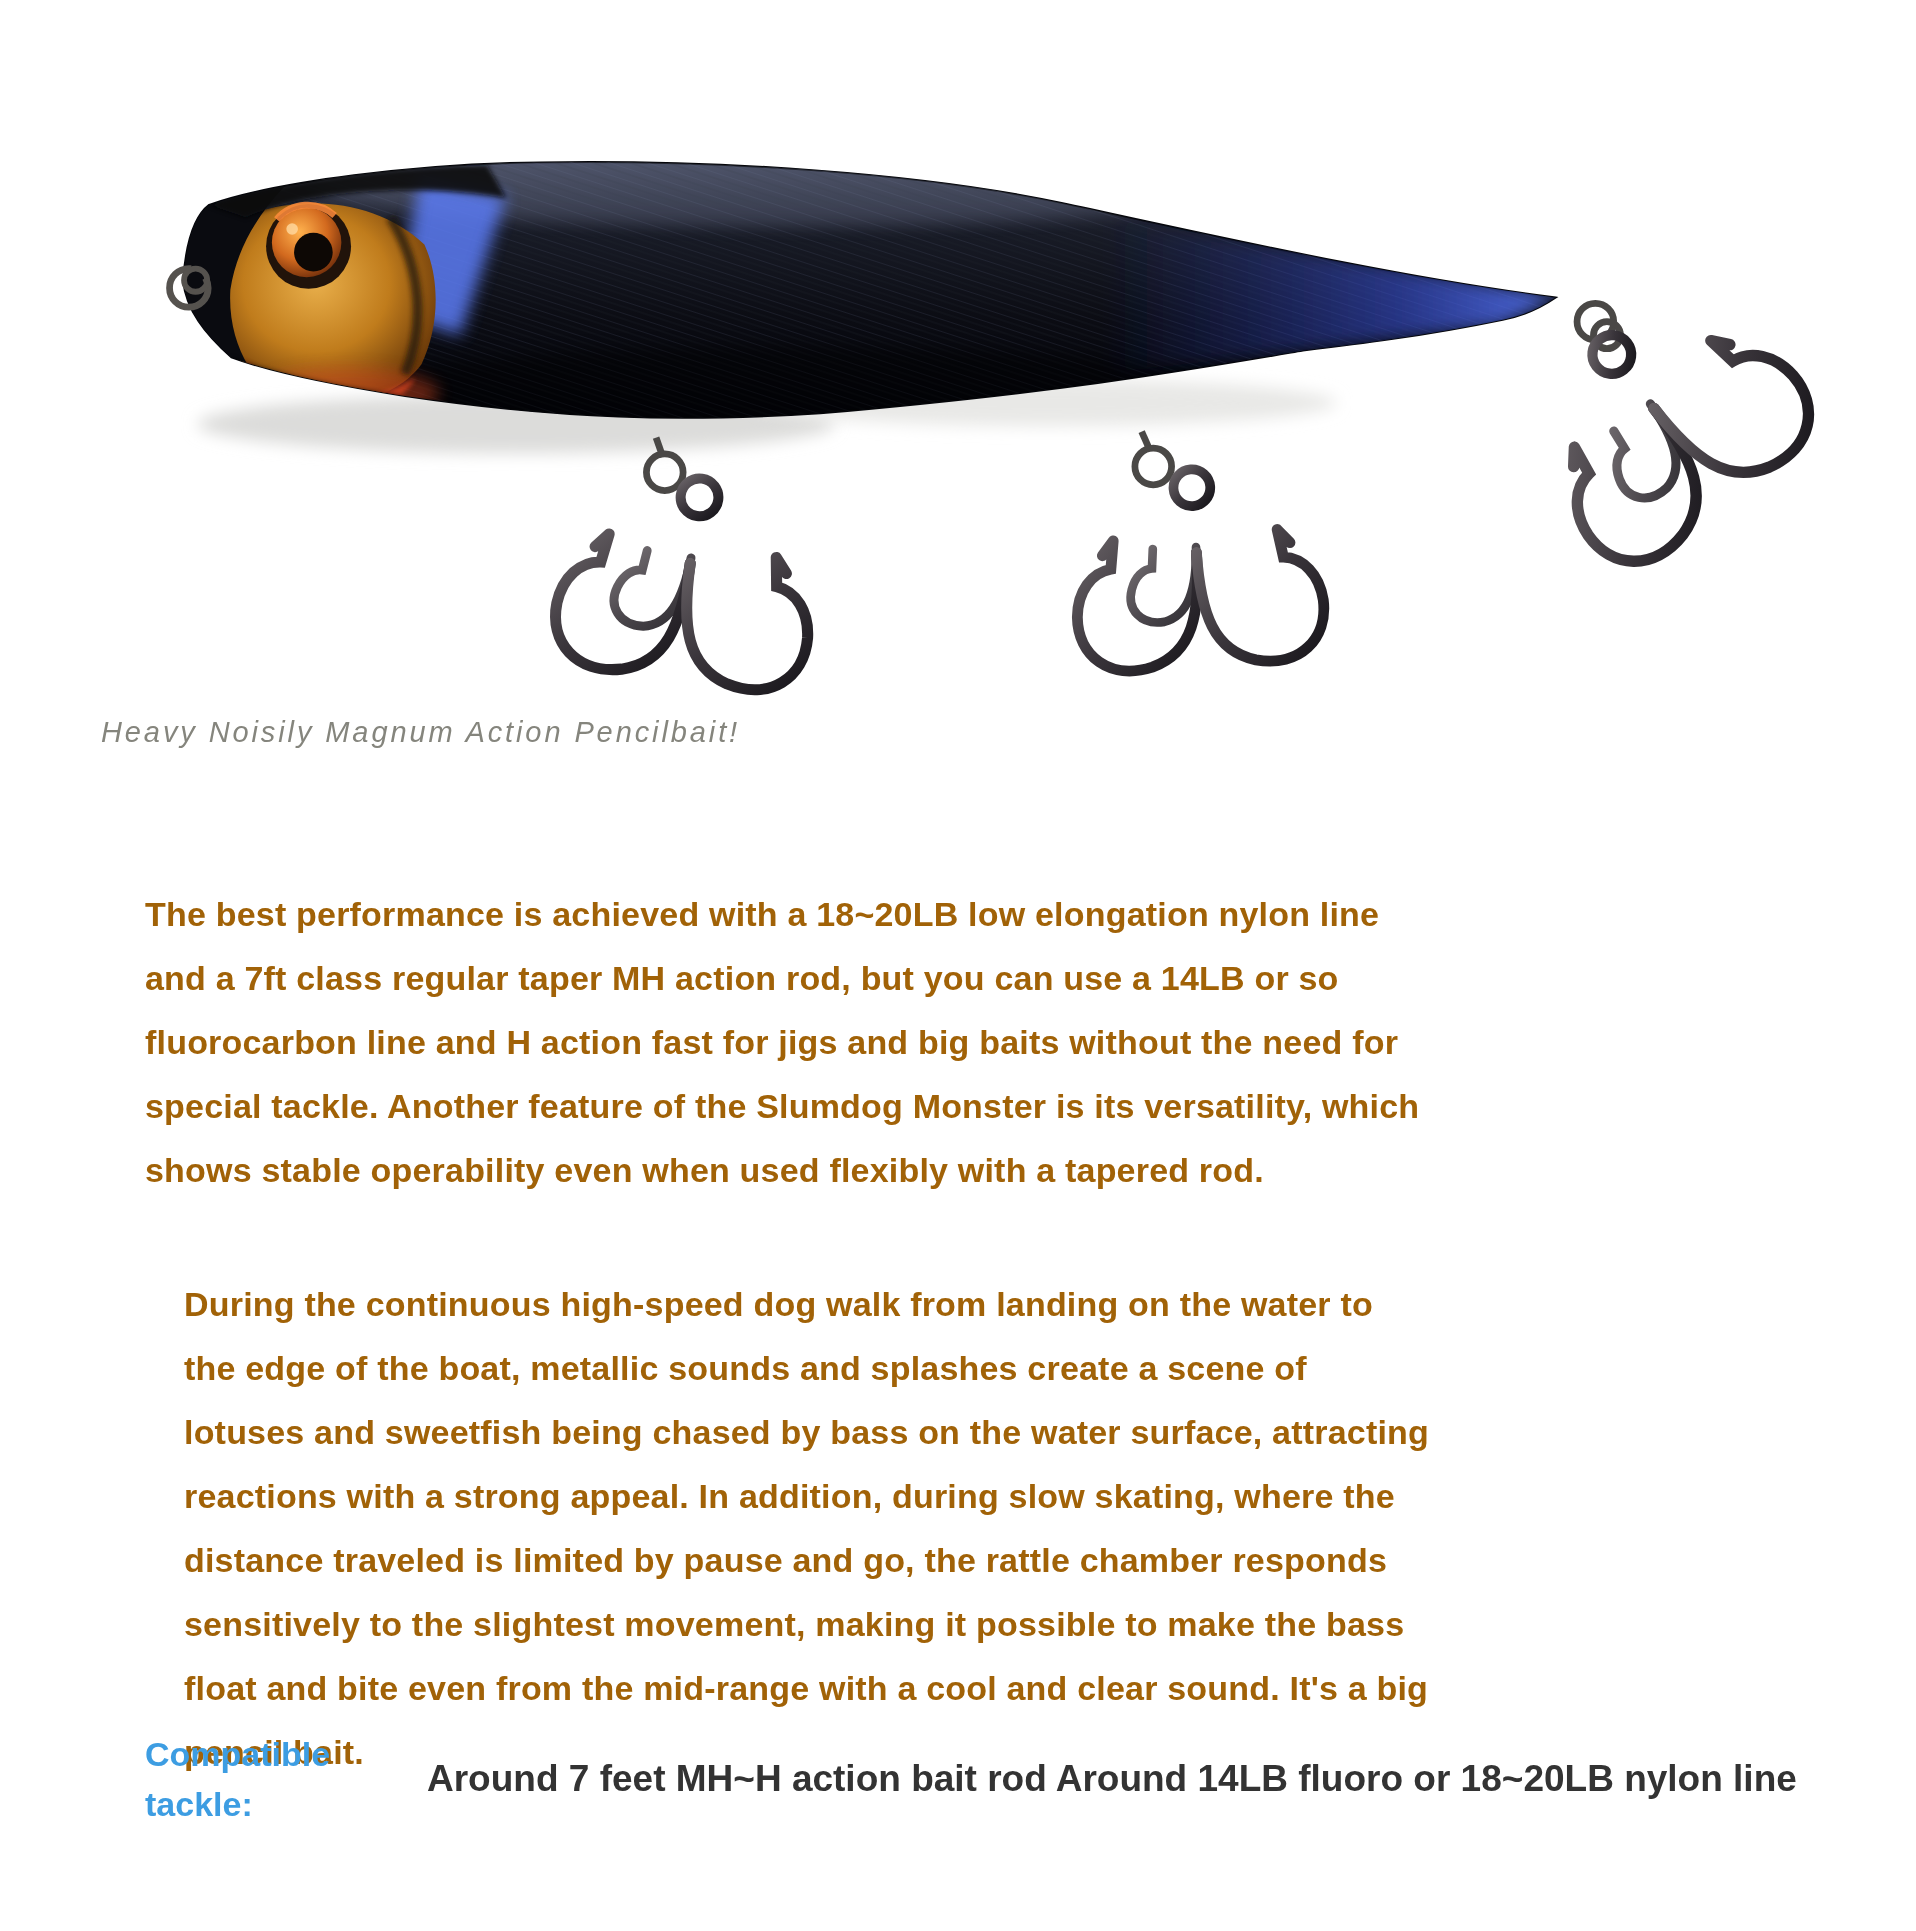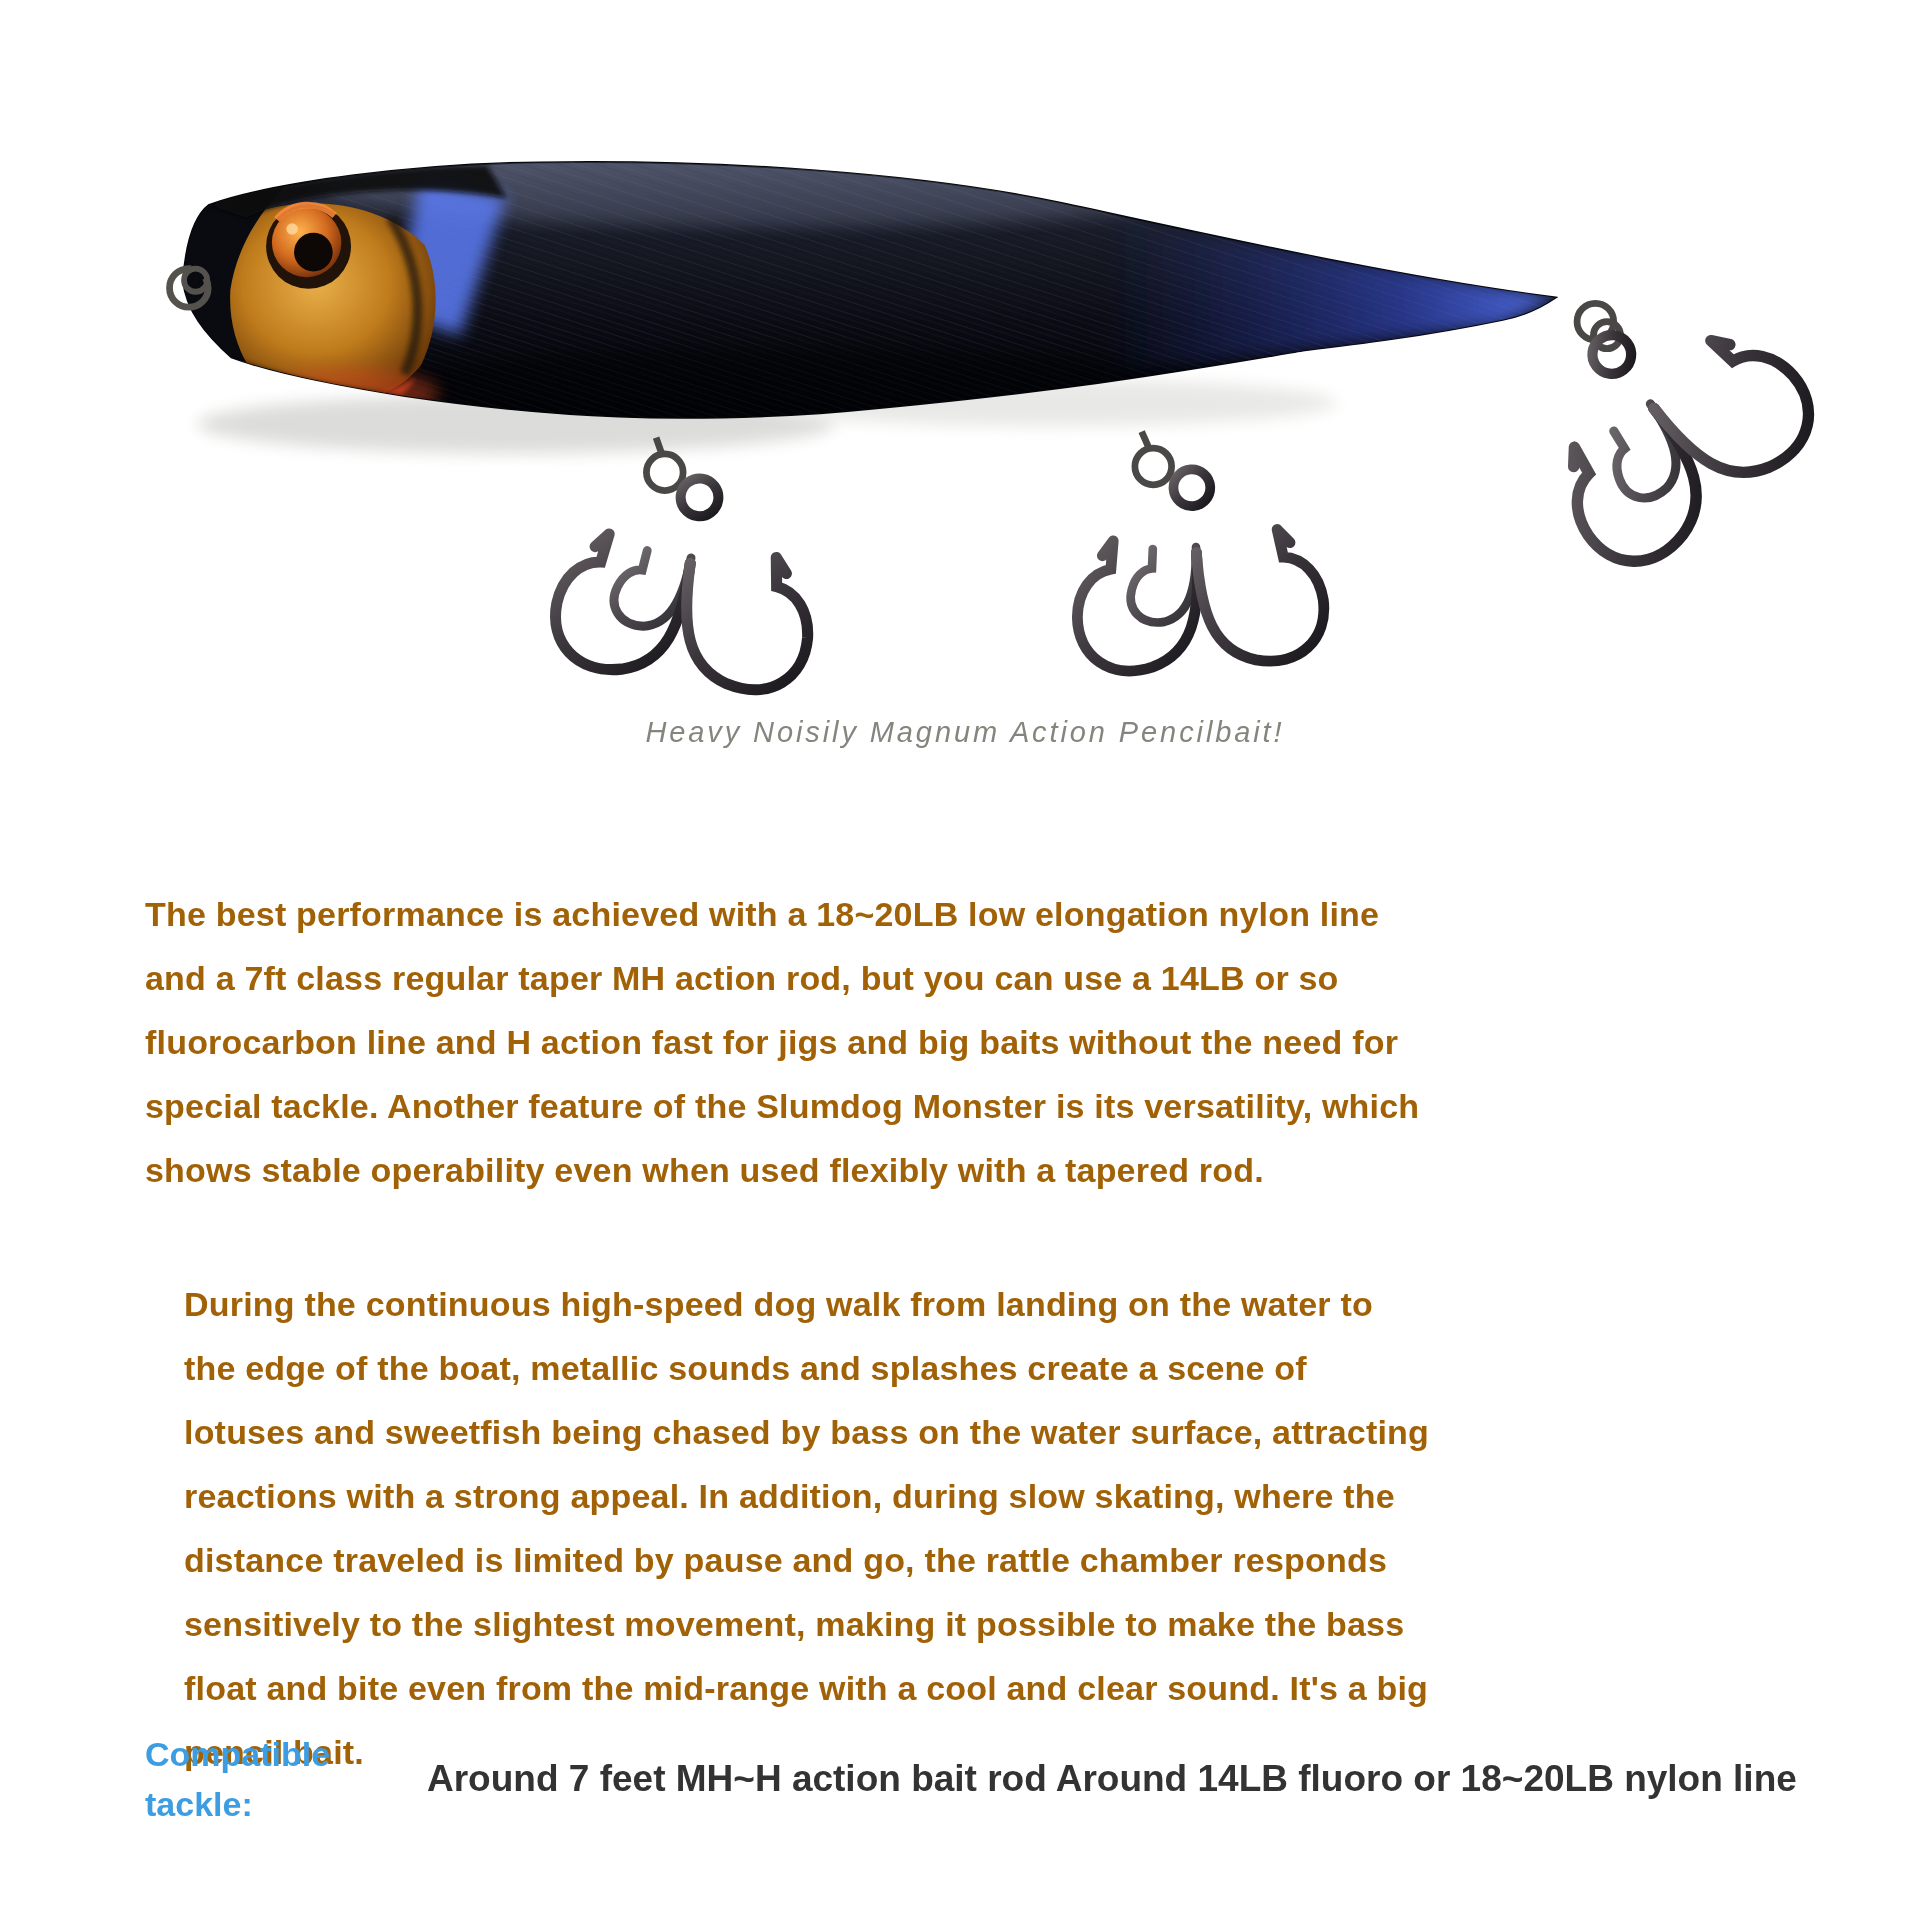--- a/index.html
+++ b/index.html
@@ -20,21 +20,20 @@
   .photo {
     position: absolute;
     left: 101px;
     top: 82px;
     width: 1728px;
     margin: 0;
   }
   .photo svg { display: block; }
   .photo figcaption {
     margin-top: 5.8px;
-    text-align: center;
     font-style: italic;
     font-weight: 400;
     font-size: 29px;
     letter-spacing: 2.9px;
     color: #85857d;
   }
   .description {
     position: absolute;
     left: 145px;
     top: 882px;

